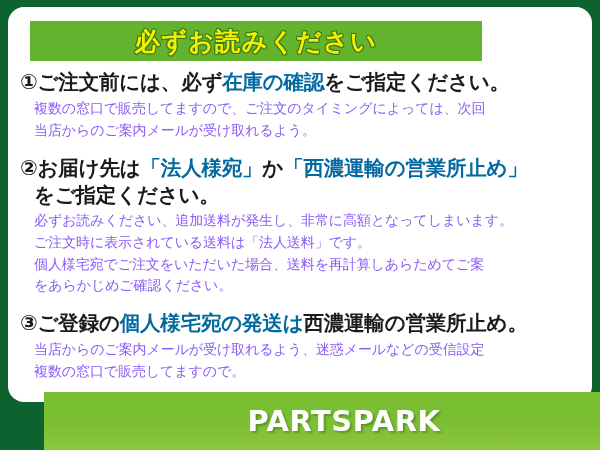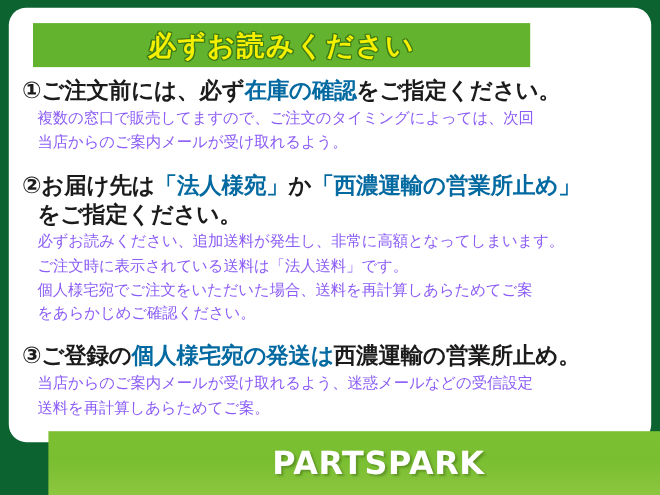--- a/index.html
+++ b/index.html
@@ -171,21 +171,21 @@
           <span class="ln">をあらかじめご確認ください。</span>
         </div>
       </div>
 
       <div class="section" id="sec3">
         <div class="sec-head">
           <span class="num">③</span><span>ご登録の</span><span class="hl">個人様宅宛の発送は</span><span>西濃運輸の営業所止め。</span>
         </div>
         <div class="sec-body">
           <span class="ln">当店からのご案内メールが受け取れるよう、迷惑メールなどの受信設定</span>
-          <span class="ln">送料を再計算しあらためてご案。</span>
+          <span class="ln">複数の窓口で販売してますので。</span>
         </div>
       </div>
 
     </div>
   </div>
 
   <div class="footer">
     <div class="brand">PARTSPARK</div>
   </div>
 </div>

